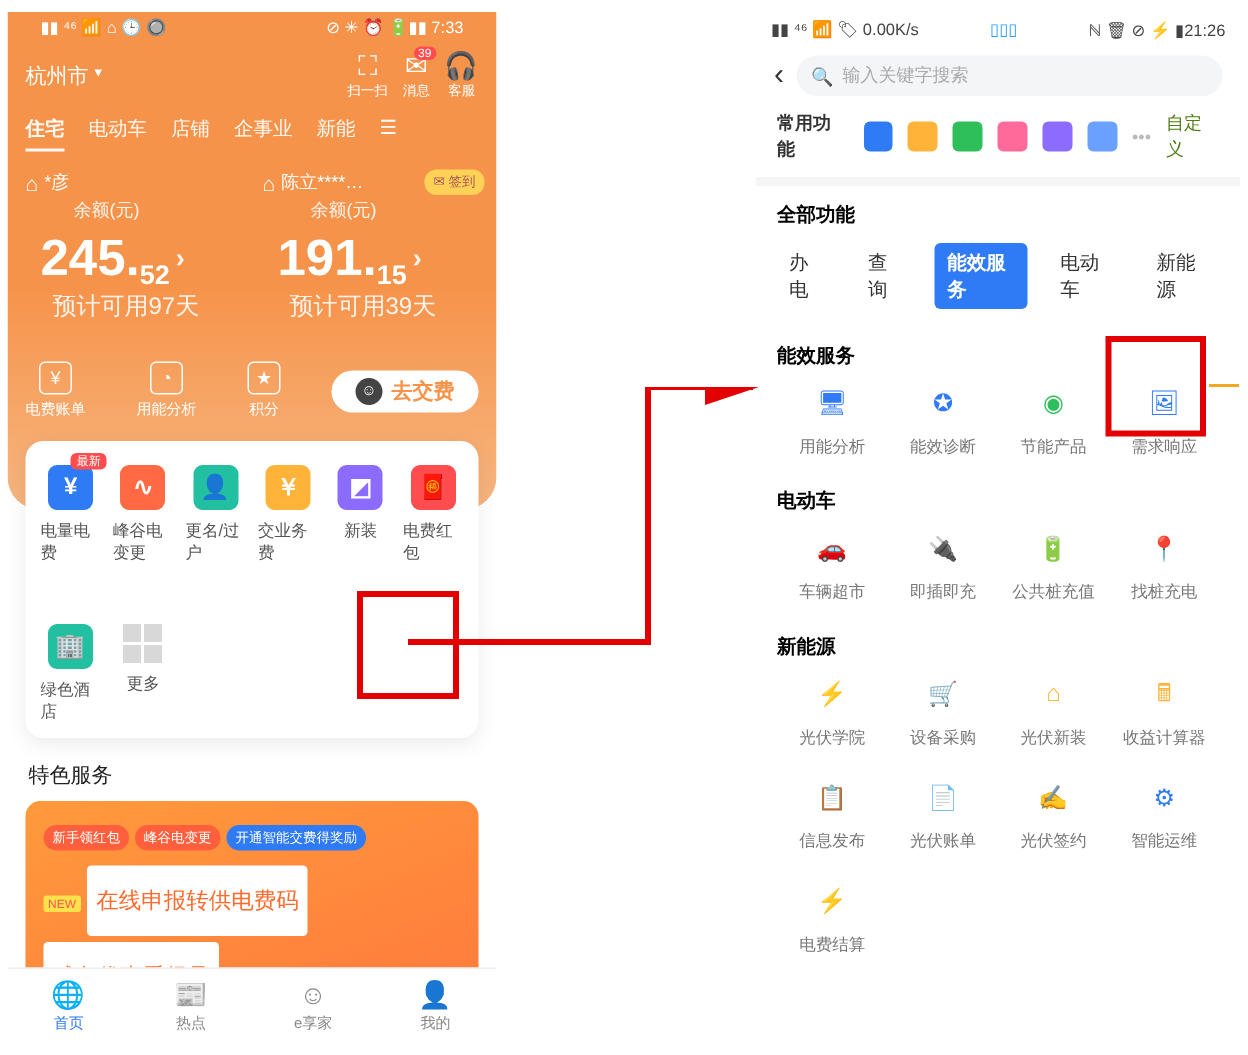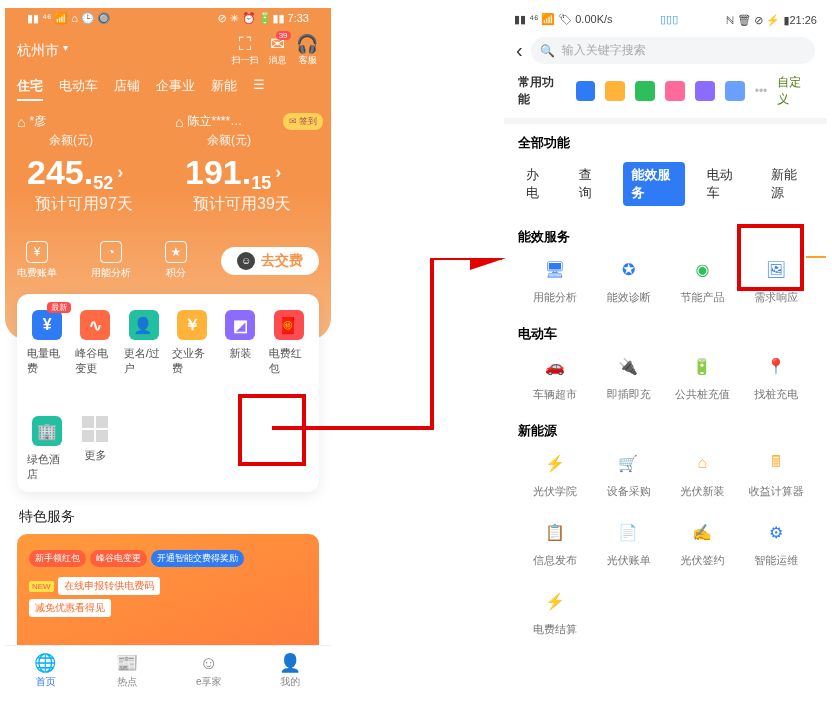--- a/index.html
+++ b/index.html
@@ -71,21 +71,21 @@
   .section-title { font-size:14px; font-weight:400; margin:16px 14px 8px; color:#222;}
   .promo {
     margin:0 12px; height:140px; border-radius:10px;
     background: linear-gradient(160deg,#ff9a3c,#ff7a3c);
     color:#fff; padding:10px 12px; position:relative; overflow:hidden;
   }
   .promo .title { font-size:20px; font-weight:700; letter-spacing:2px; }
   .promo .pill-row{display:flex;gap:4px;margin-top:6px;}
   .promo .pill{font-size:9px;background:#ff5f3c;border-radius:10px;padding:2px 6px;}
   .promo .pill.blue{background:#2f7bf5;}
-  .promo .sub1{background:#fff;color:#ff6a2a;font-size:10px;border-radius:3px;padding:2px 6px;display:inline-block;margin-top:10px;font-family:Liberation Mono, monospace;}
+  .promo .sub1{background:#fff;color:#ff6a2a;font-size:15px;border-radius:3px;padding:14px 6px;display:inline-block;margin-top:10px;font-family:Liberation Mono, monospace;}
 
   .bottom-nav { position:absolute; left:0; right:0; bottom:0; height:50px; background:#fff; display:flex; border-top:1px solid #eee;}
   .bn { flex:1; display:flex;flex-direction:column;align-items:center;justify-content:center; font-size:10px; color:#888; gap:1px;}
   .bn.active{color:#2f7bf5;}
   .bn .bi{font-size:18px;}
 
   
   .search-row{display:flex;align-items:center;gap:8px;padding:6px 12px;}
   .back{font-size:20px;color:#333;}
   .search-box{flex:1;background:#f4f5f7;border-radius:16px;padding:5px 10px;color:#aaa;font-size:12px;display:flex;align-items:center;gap:6px;}

